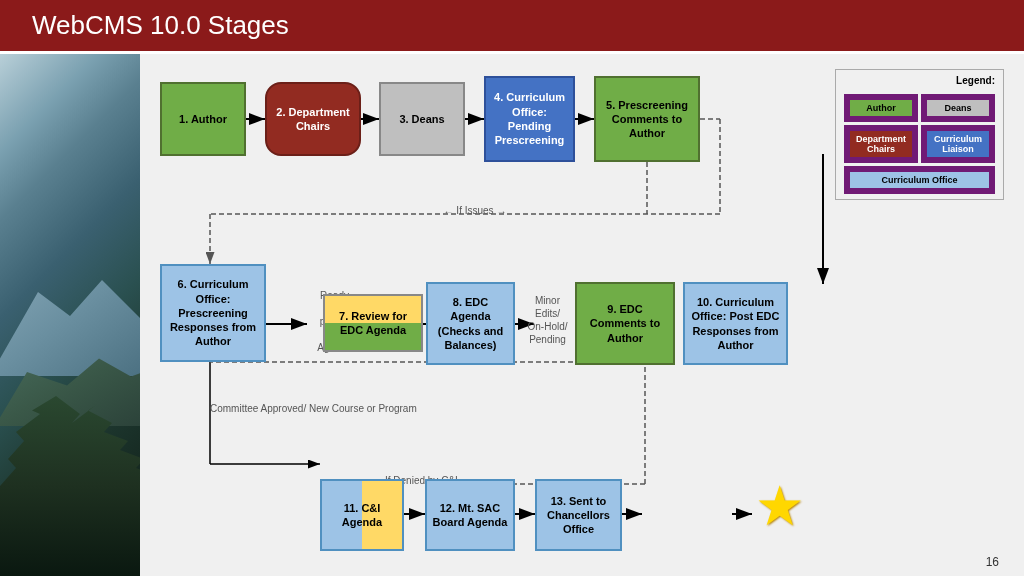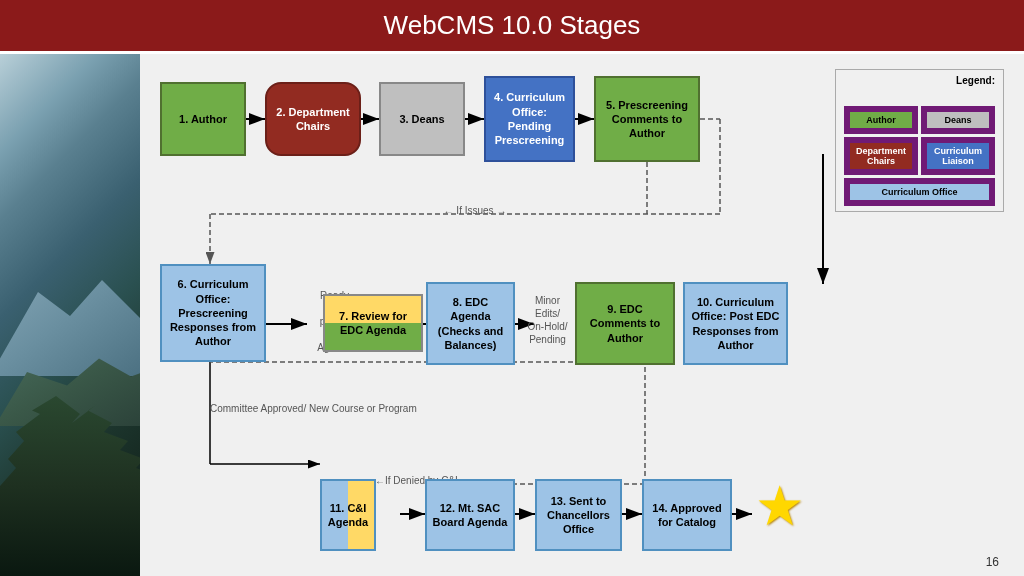--- a/index.html
+++ b/index.html
@@ -11,24 +11,23 @@
       background: #fff;
       position: relative;
     }
 
     
     .header {
       background: #8b1a1a;
       color: #fff;
       font-size: 26px;
       font-weight: 300;
-      padding: 10px 20px;
+      padding: 10px 32px;
       position: relative;
       z-index: 10;
-      text-align: center;
     }
 
     
     .bg-image {
       position: absolute;
       top: 54px;
       left: 0;
       width: 140px;
       height: 522px;
       background: linear-gradient(to bottom, #6a8fa0 0%, #3a6060 30%, #2d5040 60%, #1a3020 100%);
@@ -124,21 +123,21 @@
       position: absolute;
       top: 5px;
       right: 5px;
       background: #f0f0f0;
       border: 1px solid #aaa;
       padding: 5px 8px;
       font-size: 10px;
     }
     .legend-title {
       font-weight: bold;
-      margin-bottom: 20px;
+      margin-bottom: 8px;
       text-align: right;
     }
     .legend-grid {
       display: grid;
       grid-template-columns: 1fr 1fr;
       gap: 3px;
     }
     .legend-item {
       padding: 3px 6px;
       text-align: center;
@@ -303,35 +302,32 @@
     </div>
 
     <div class="flow-label" style="left:55px; top:302px; width:250px; text-align:left;margin-top:37px;">
       Committee Approved/ New Course or Program
     </div>
 
     <div class="flow-label" style="left:220px; top:411px; width:150px; text-align:left;">
       ←If Denied by C&amp;I
     </div>
 
-    <div class="stage-box light-blue-box" style="left:165px; top:415px; width:56px; height:72px; background: linear-gradient(to right, #9dc3e6 50%, #ffd966 50%); border-color:#5090c0;">
+    <div class="stage-box light-blue-box" style="left:165px; top:415px; width:84px; height:72px; background: linear-gradient(to right, #9dc3e6 50%, #ffd966 50%); border-color:#5090c0;">
       <div><b>11. C&amp;I Agenda</b></div>
     </div>
 
     <div class="stage-box light-blue-box" style="left:270px; top:415px; width:90px; height:72px;">
       <div><b>12. Mt. SAC Board Agenda</b></div>
     </div>
 
     <div class="stage-box light-blue-box" style="left:380px; top:415px; width:87px; height:72px;">
       <div><b>13. Sent to Chancellors Office</b></div>
     </div>
 
-    <div class="stage-box light-blue-box" style="left:487px; top:415px; width:90px; height:72px;">
-      <div><b>14. Approved for Catalog</b></div>
-    </div>
 
     <div class="star" style="left:600px; top:410px;">★</div>
 
     <div class="legend">
       <div class="legend-title">Legend:</div>
       <div class="legend-grid">
         <div class="legend-item legend-author">Author</div>
         <div class="legend-item legend-deans">Deans</div>
         <div class="legend-item legend-dept-chairs">Department<br>Chairs</div>
         <div class="legend-item legend-curr-liaison">Curriculum<br>Liaison</div>

